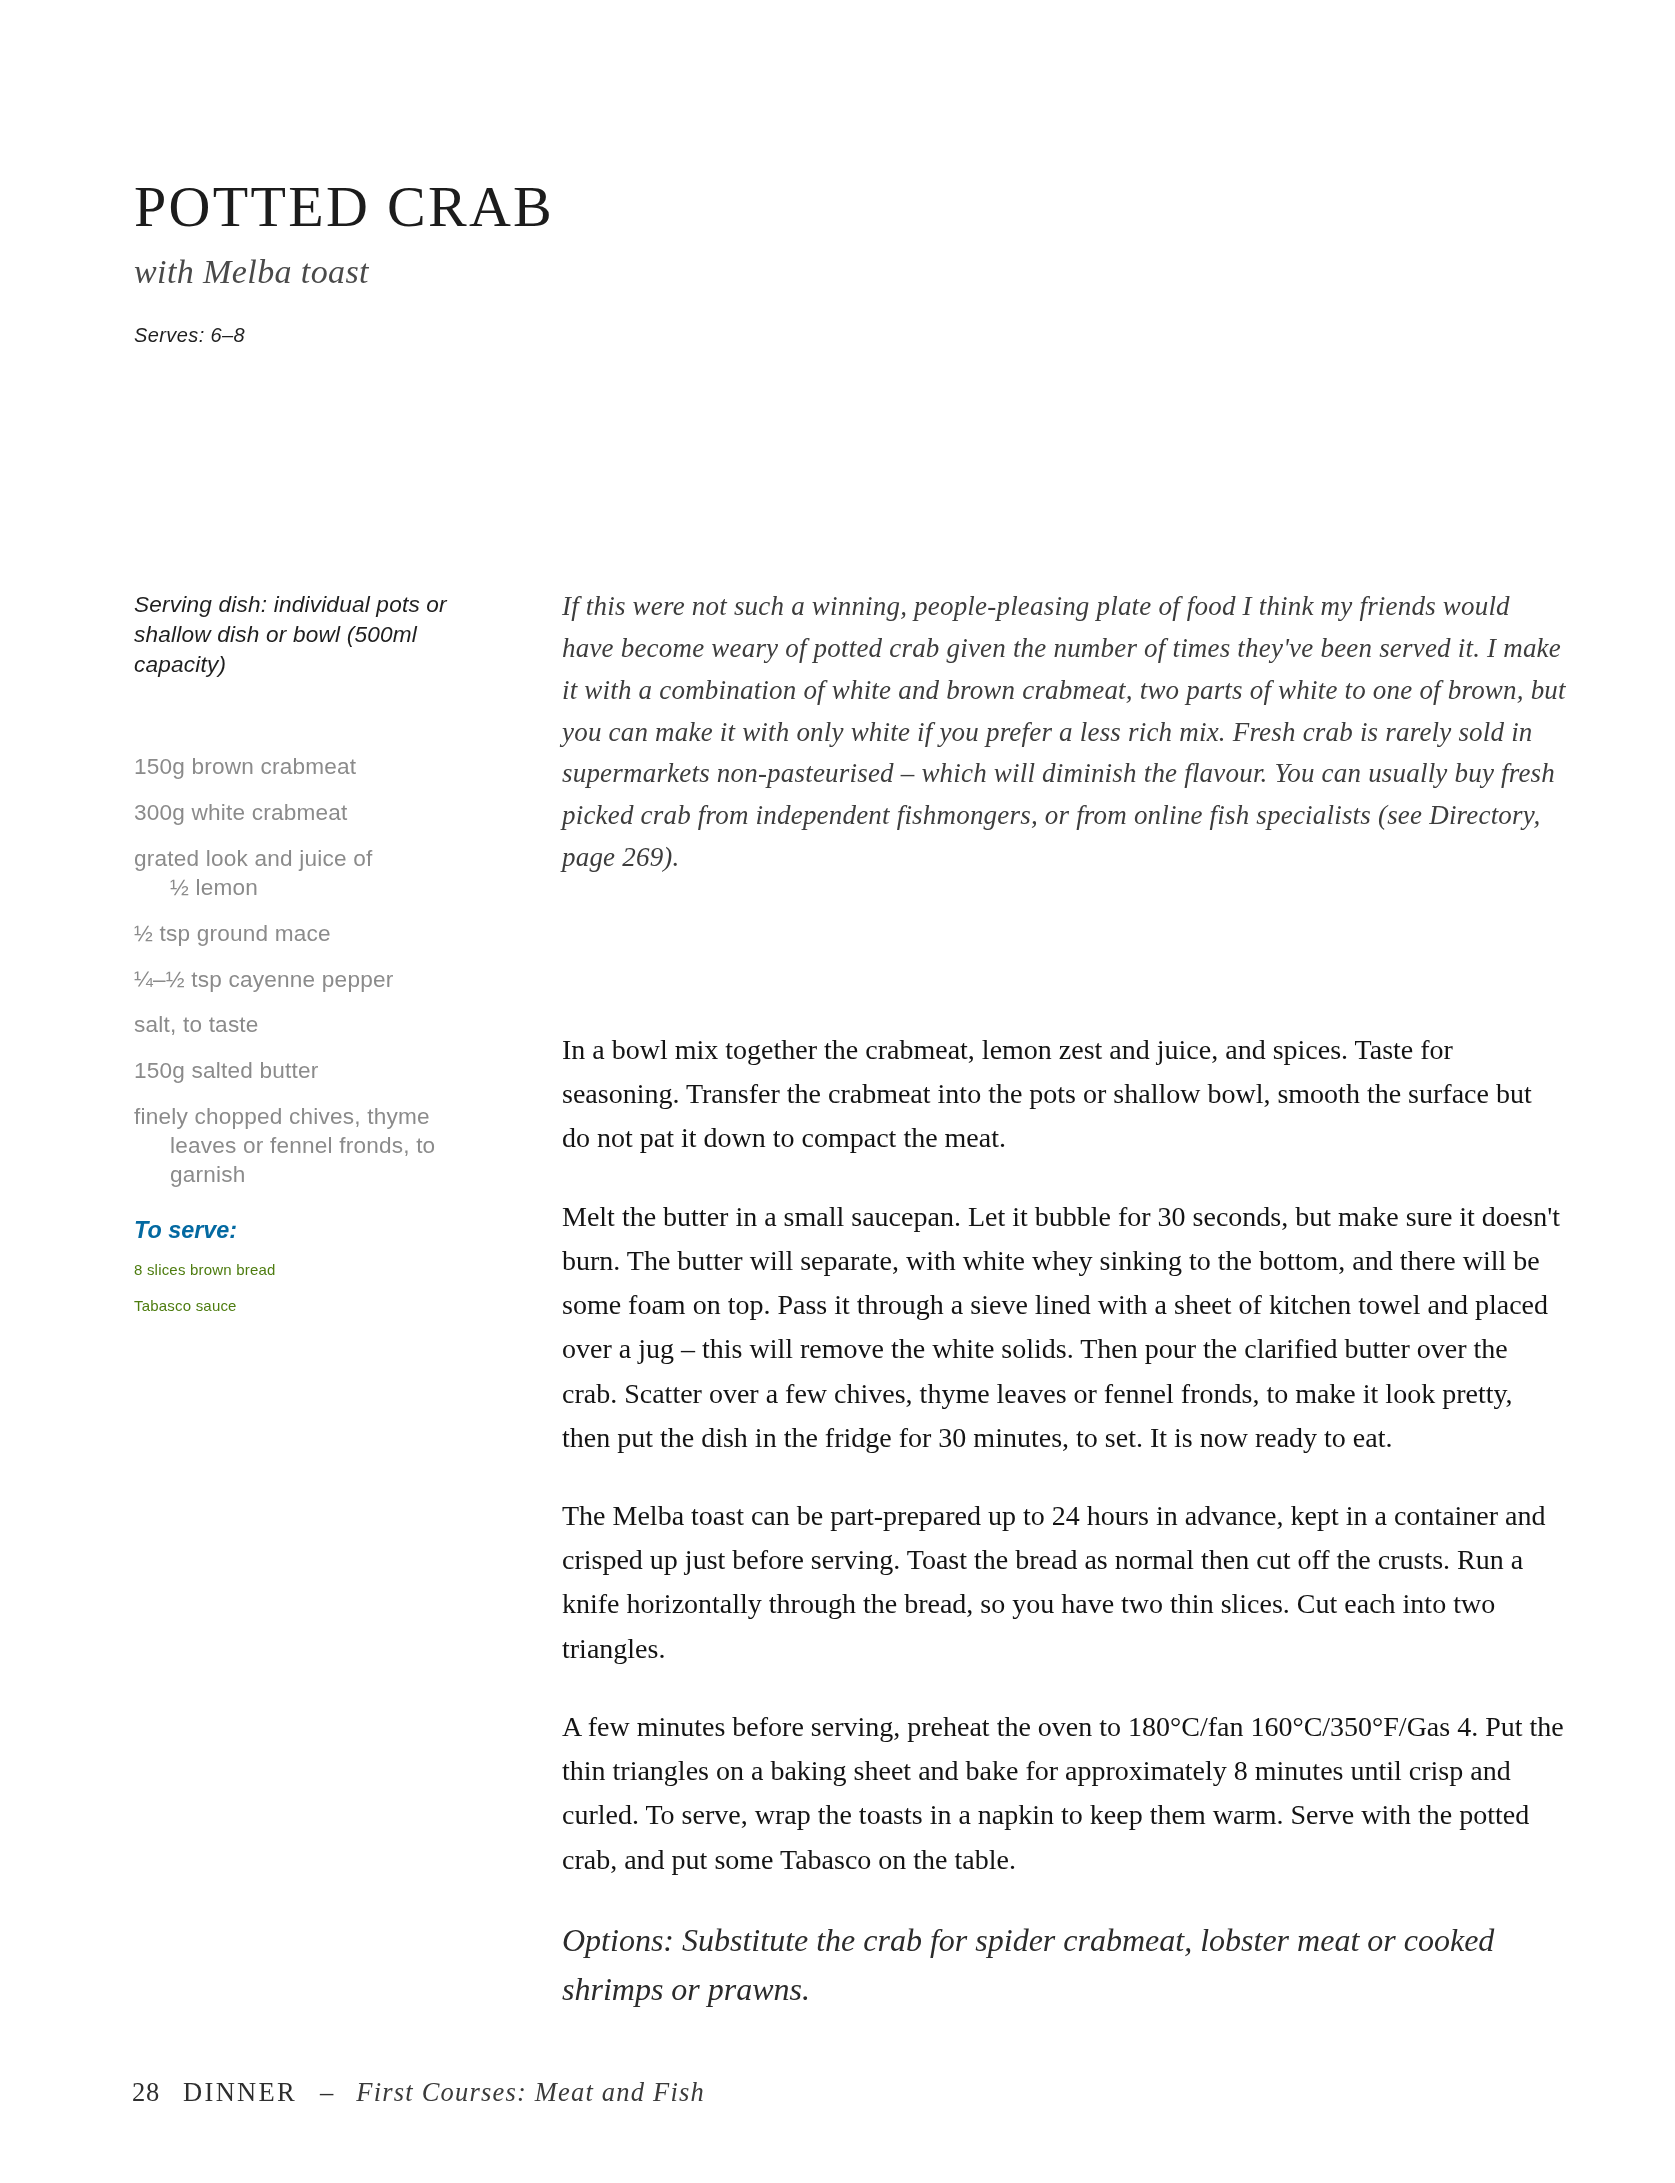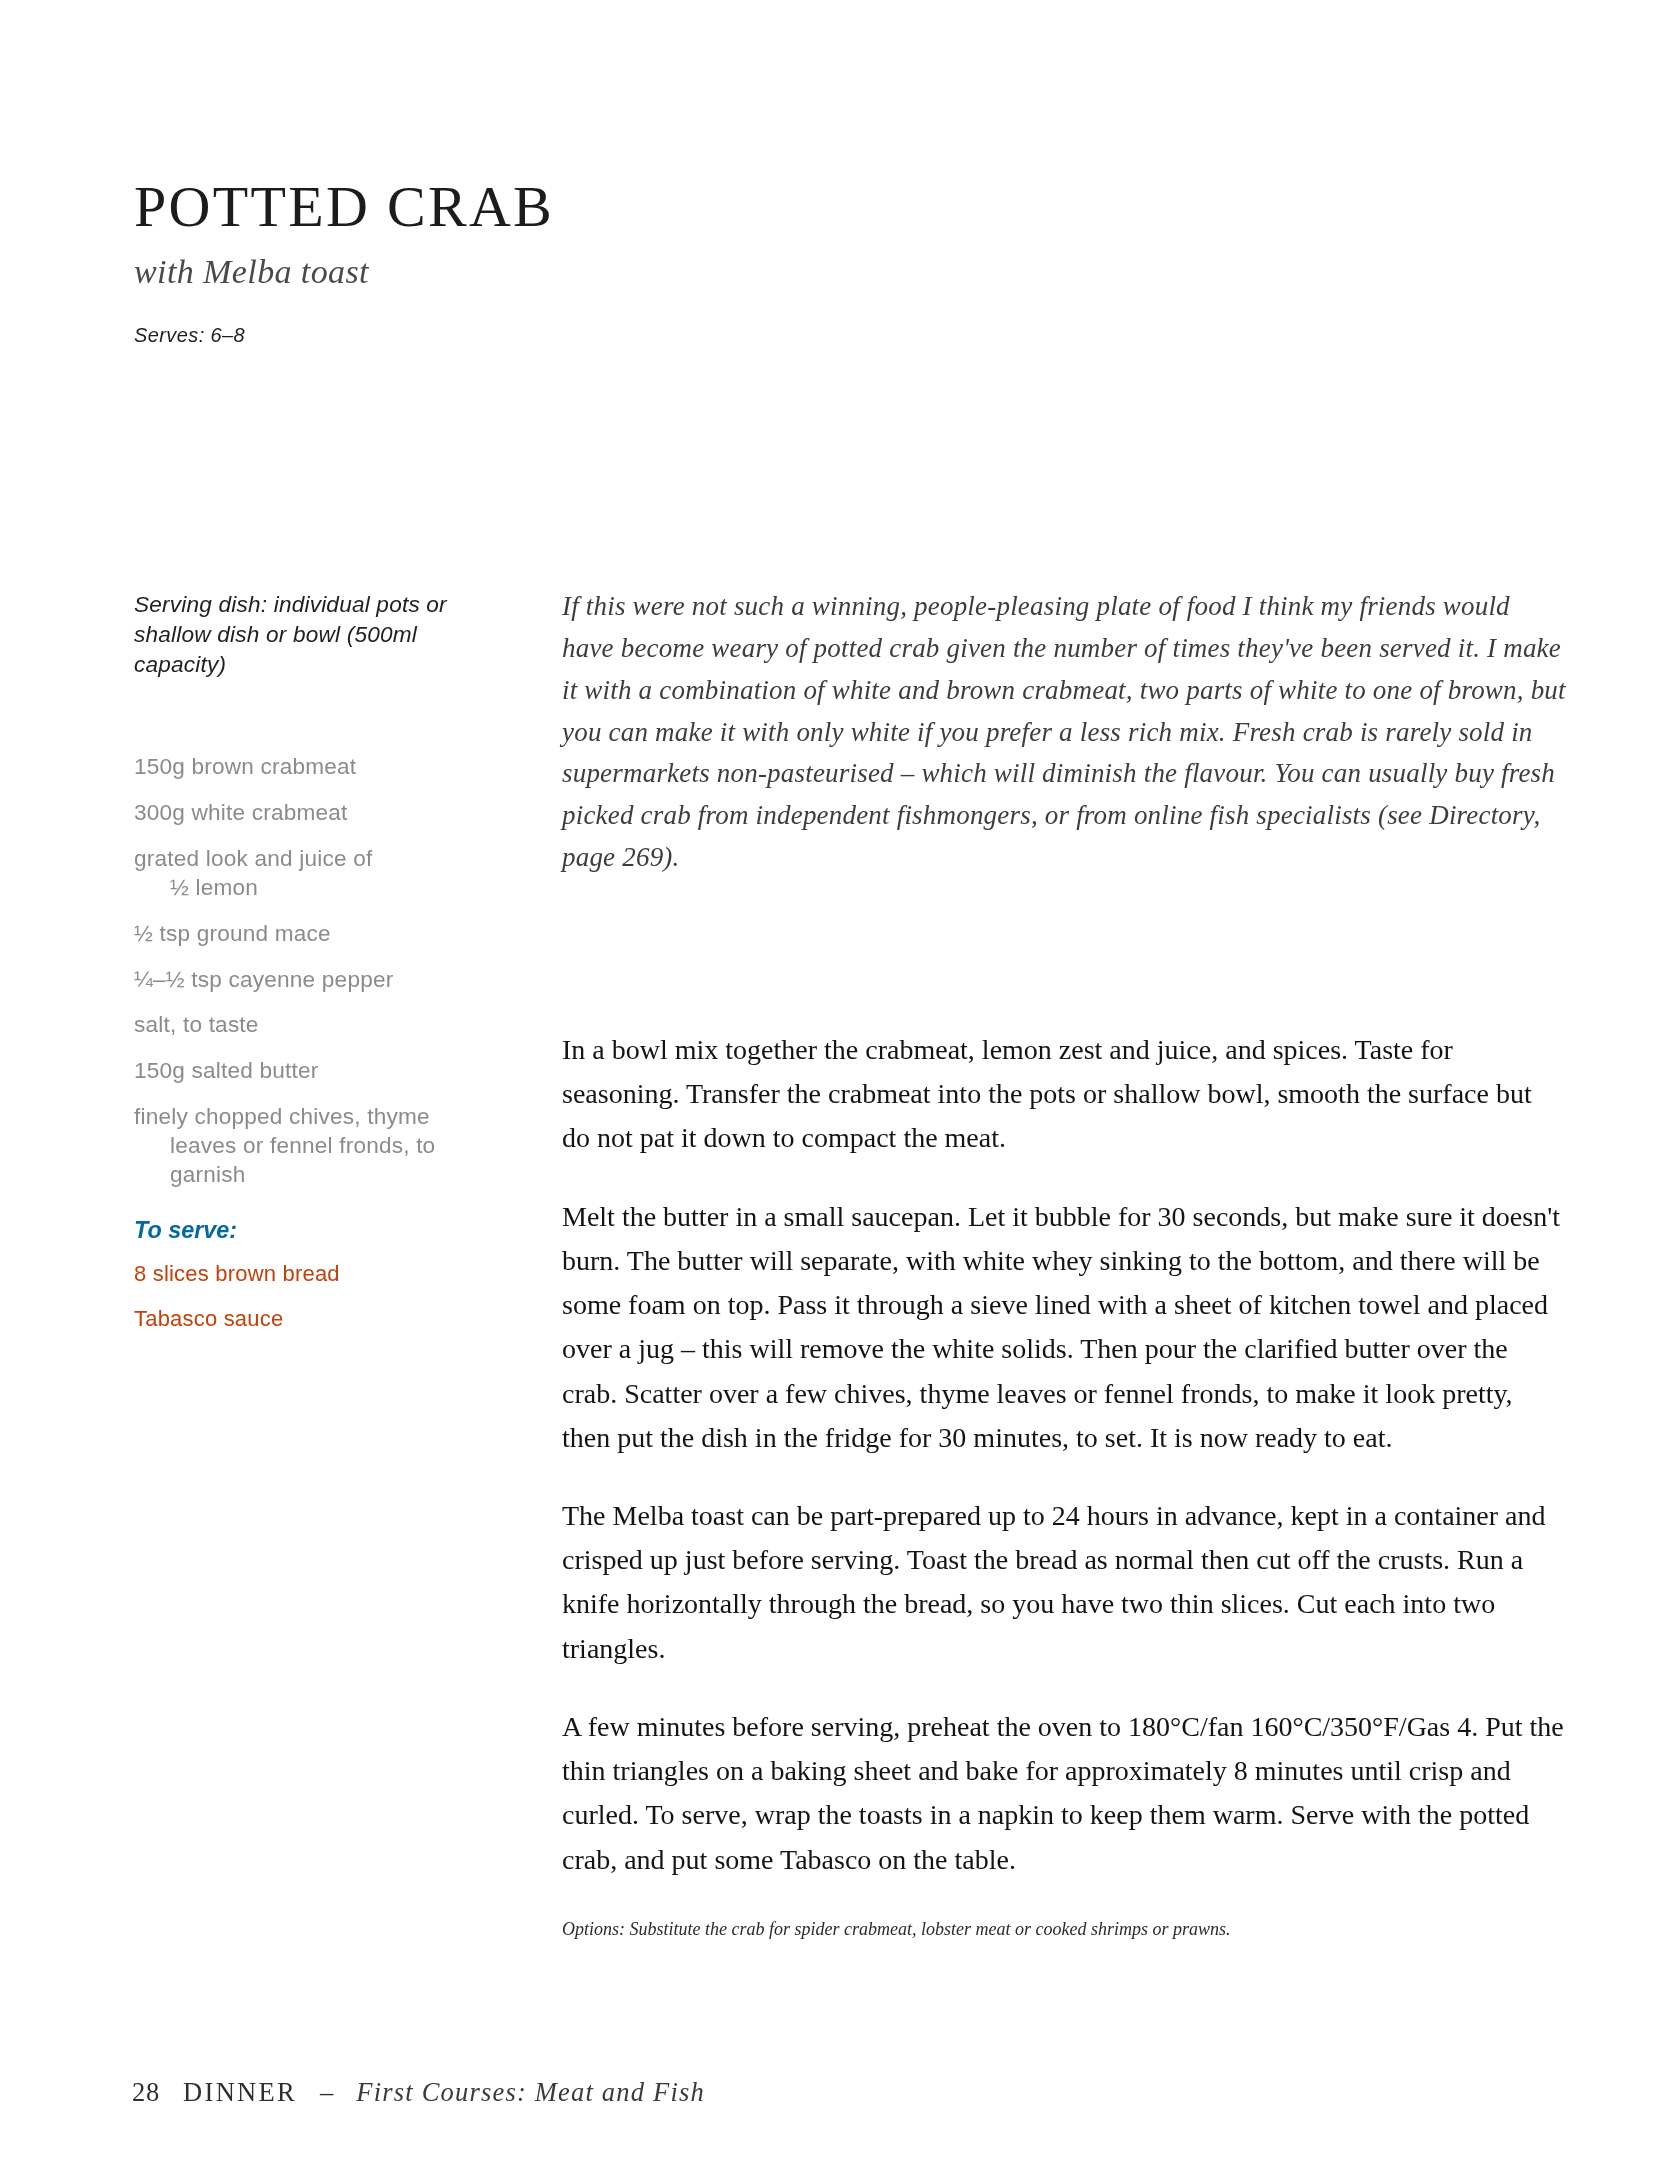--- a/index.html
+++ b/index.html
@@ -106,23 +106,23 @@
   }
 
   .to-serve-list {
     list-style: none;
     margin: 0;
     padding: 0;
   }
 
   .to-serve-list li {
     font-family: "Liberation Sans", sans-serif;
-    font-size: 22px;
+    font-size: 15px;
     line-height: 1.30;
-    color: #c2410c;
+    color: #4d7c0f;
     margin: 0 0 16.4px 0;
     letter-spacing: 0.2px;
     font-weight: 300;
   }
 
   
   .right-col {
     position: absolute;
     left: 562px;
     top: 586px;
@@ -147,21 +147,21 @@
     margin: 0 0 34px 0;
   }
 
   .steps {
     margin-top: 149px;
   }
 
   .options-paragraph {
     font-family: "Liberation Serif", serif;
     font-style: italic;
-    font-size: 18px;
+    font-size: 32px;
     line-height: 1.55;
     color: #2b2b2b;
     margin: 28px 0 0 0;
   }
 
   
   .footer {
     position: absolute;
     left: 132px;
     top: 2077px;

